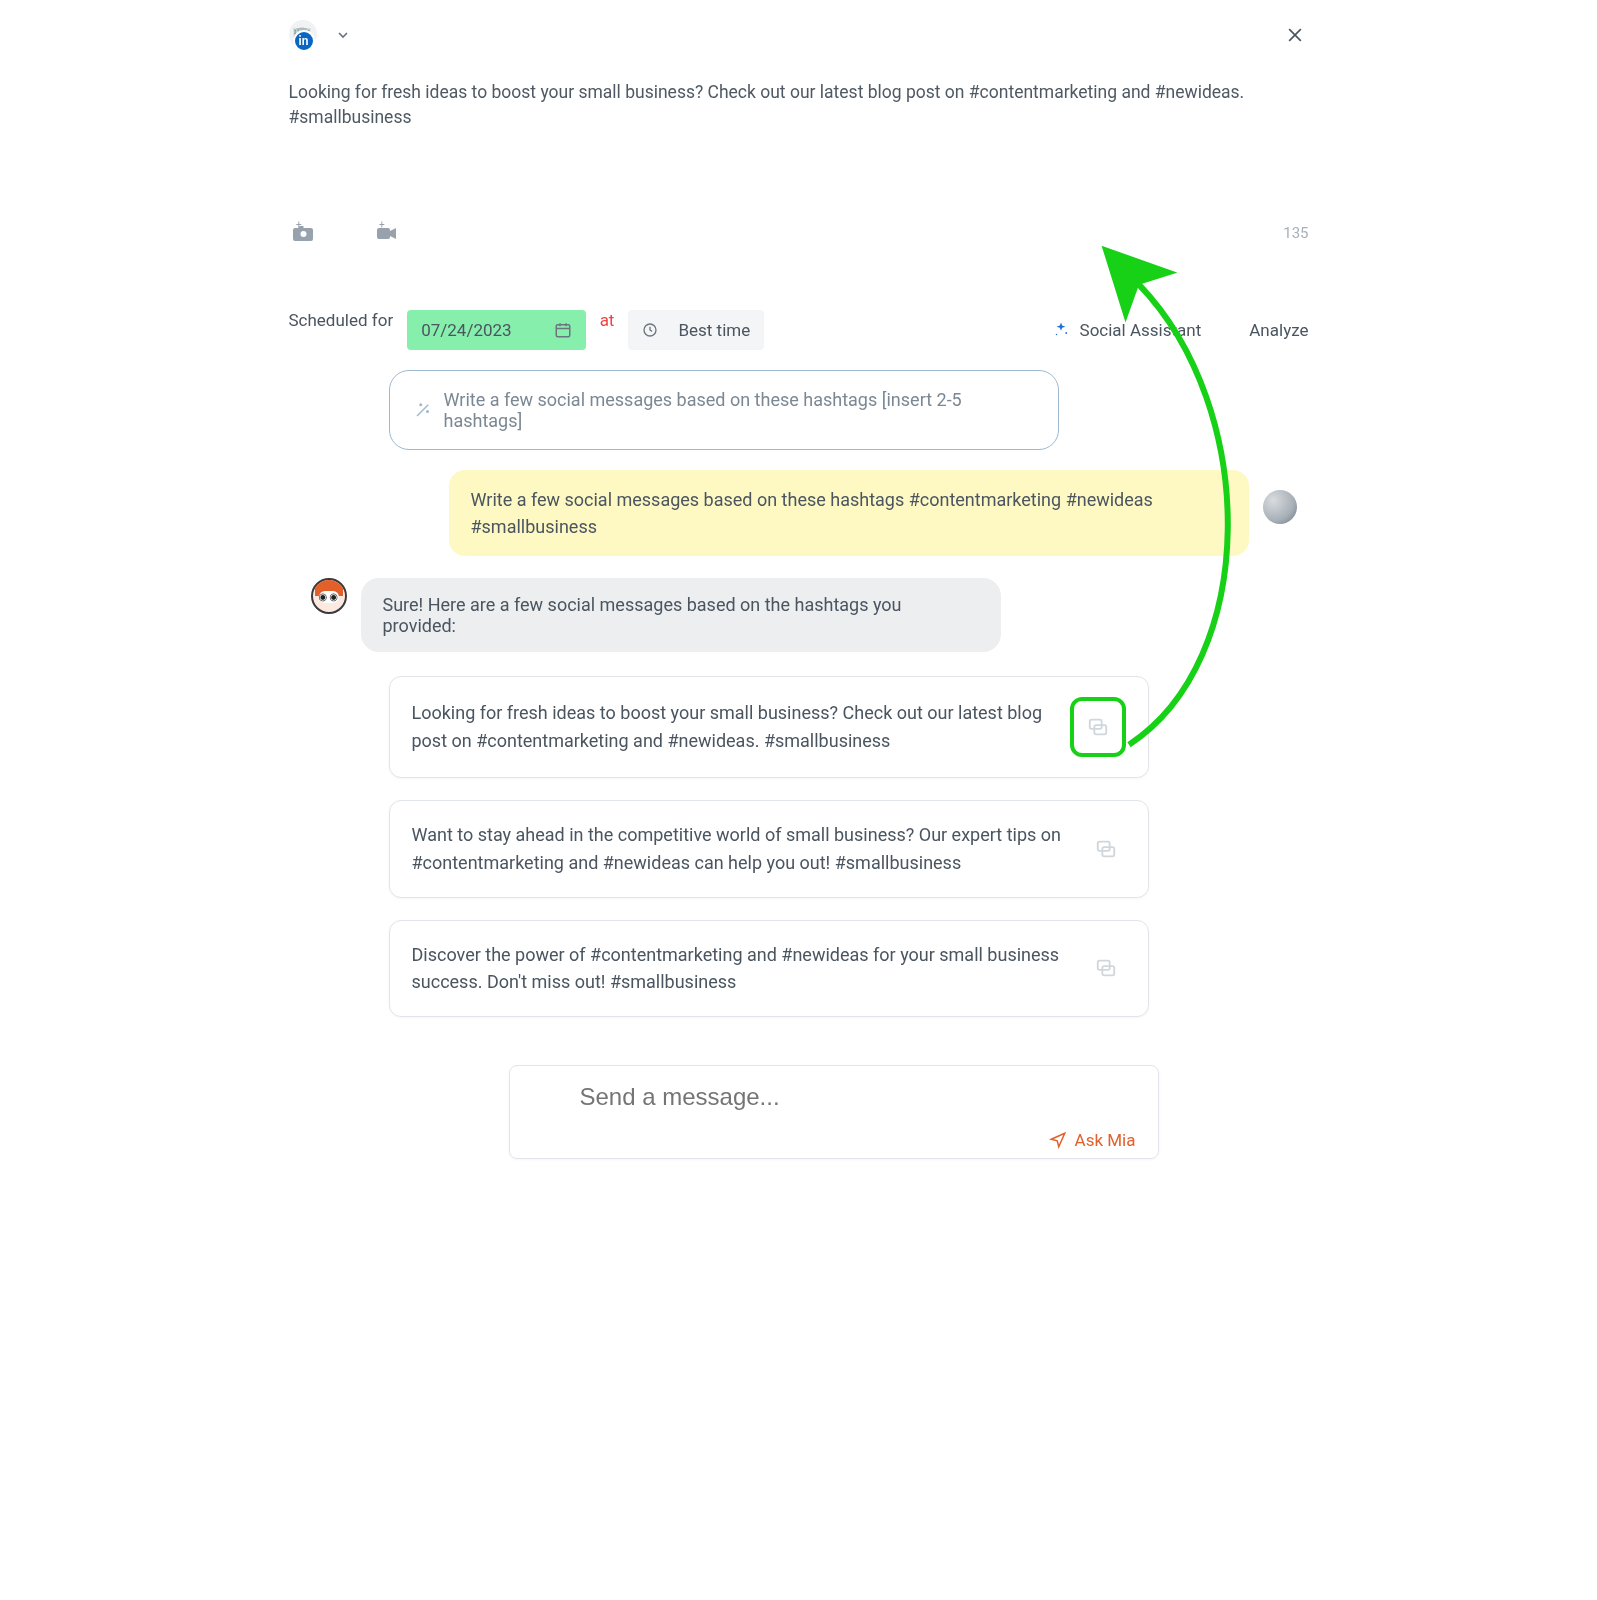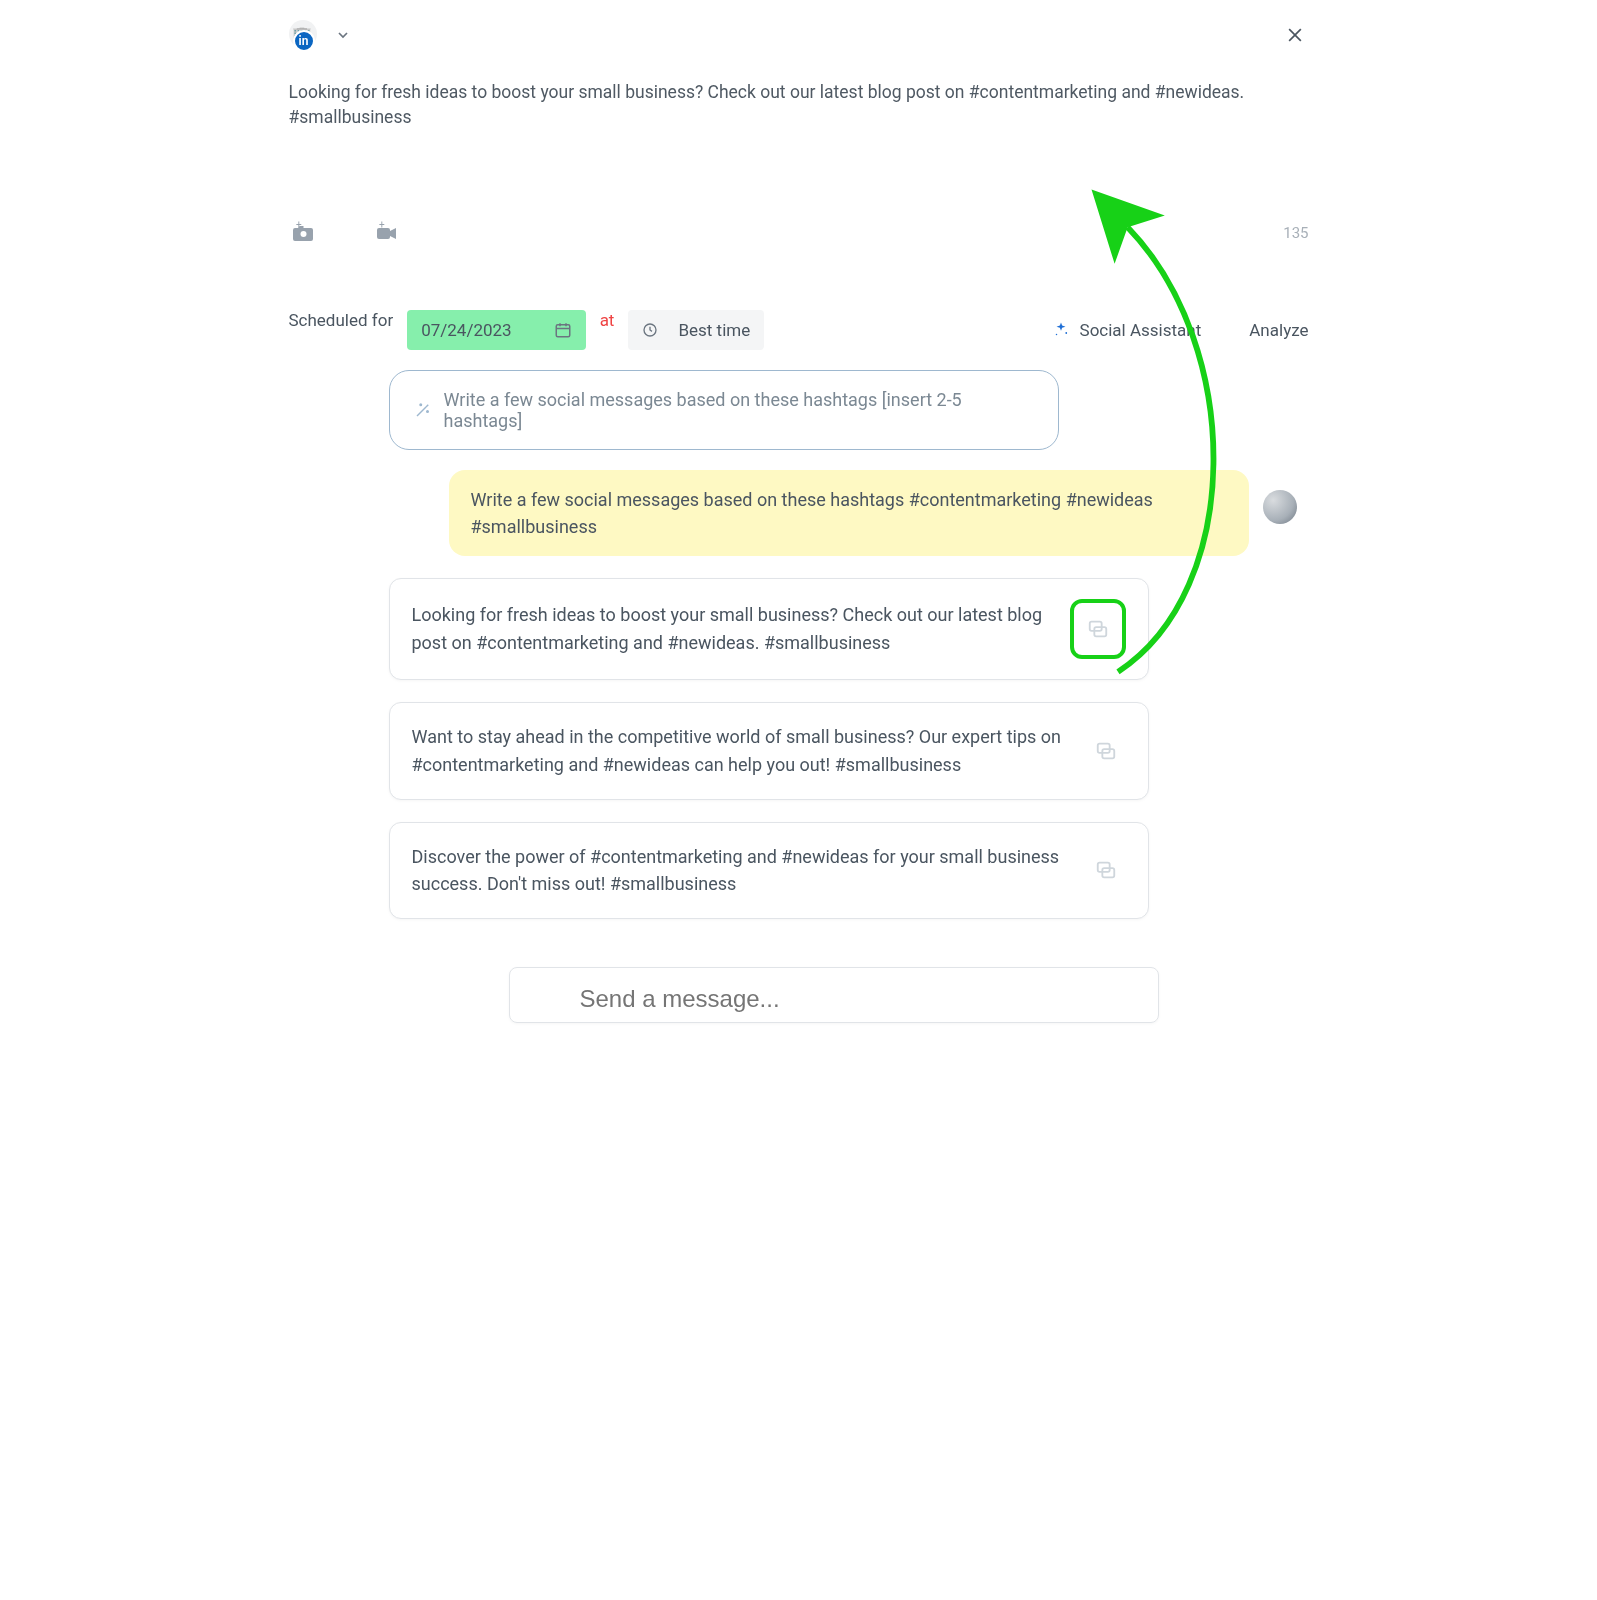--- a/index.html
+++ b/index.html
@@ -424,20 +424,24 @@
           </svg>
       </span>
       <span>Write a few social messages based on these hashtags [insert 2-5 hashtags]</span>
     </div>
 
     <div class="user-msg-row">
       <div class="user-bubble">Write a few social messages based on these hashtags #contentmarketing #newideas #smallbusiness</div>
       <div class="user-avatar"></div>
     </div>
 
+    <div class="assistant-row">
+      <div class="mia-avatar"></div>
+      <div class="assistant-bubble">Sure! Here are a few social messages based on the hashtags you provided:</div>
+    </div>
 
     <div class="sugg-cards">
       <div class="sugg-card">
         <div class="sugg-text">Looking for fresh ideas to boost your small business? Check out our latest blog post on #contentmarketing and #newideas. #smallbusiness</div>
         <div class="use-btn highlight">
           <span class="bubbles-icon">
             <svg viewBox="0 0 24 24" fill="none" stroke="currentColor" stroke-width="2">
                 <rect x="3" y="4" width="13" height="10" rx="2"></rect>
                 <rect x="8" y="10" width="13" height="10" rx="2"></rect>
               </svg>
@@ -463,20 +467,30 @@
                 <rect x="3" y="4" width="13" height="10" rx="2"></rect>
                 <rect x="8" y="10" width="13" height="10" rx="2"></rect>
               </svg>
           </span>
         </div>
       </div>
     </div>
 
     <div class="send-row">
       <input class="send-input" placeholder="Send a message..." style="">
+      <div class="send-actions">
+        <div class="ask-mia">
+          <span class="plane-icon">
+            <svg viewBox="0 0 24 24" fill="none" stroke="currentColor" stroke-width="2">
+                <path d="M3 11l18-8-8 18-2-8-8-2z"></path>
+              </svg>
+          </span>
+          <span>Ask Mia</span>
+        </div>
+      </div>
     </div>
 
   </div>
 
   <svg class="arrow-overlay" viewBox="0 0 1080 1100">
     <defs>
       <marker id="arrowhead" markerWidth="12" markerHeight="12" refX="3" refY="6" orient="auto">
         <path d="M0,0 L12,6 L0,12 L3,6 z" fill="#17d117"></path>
       </marker>
     </defs>

